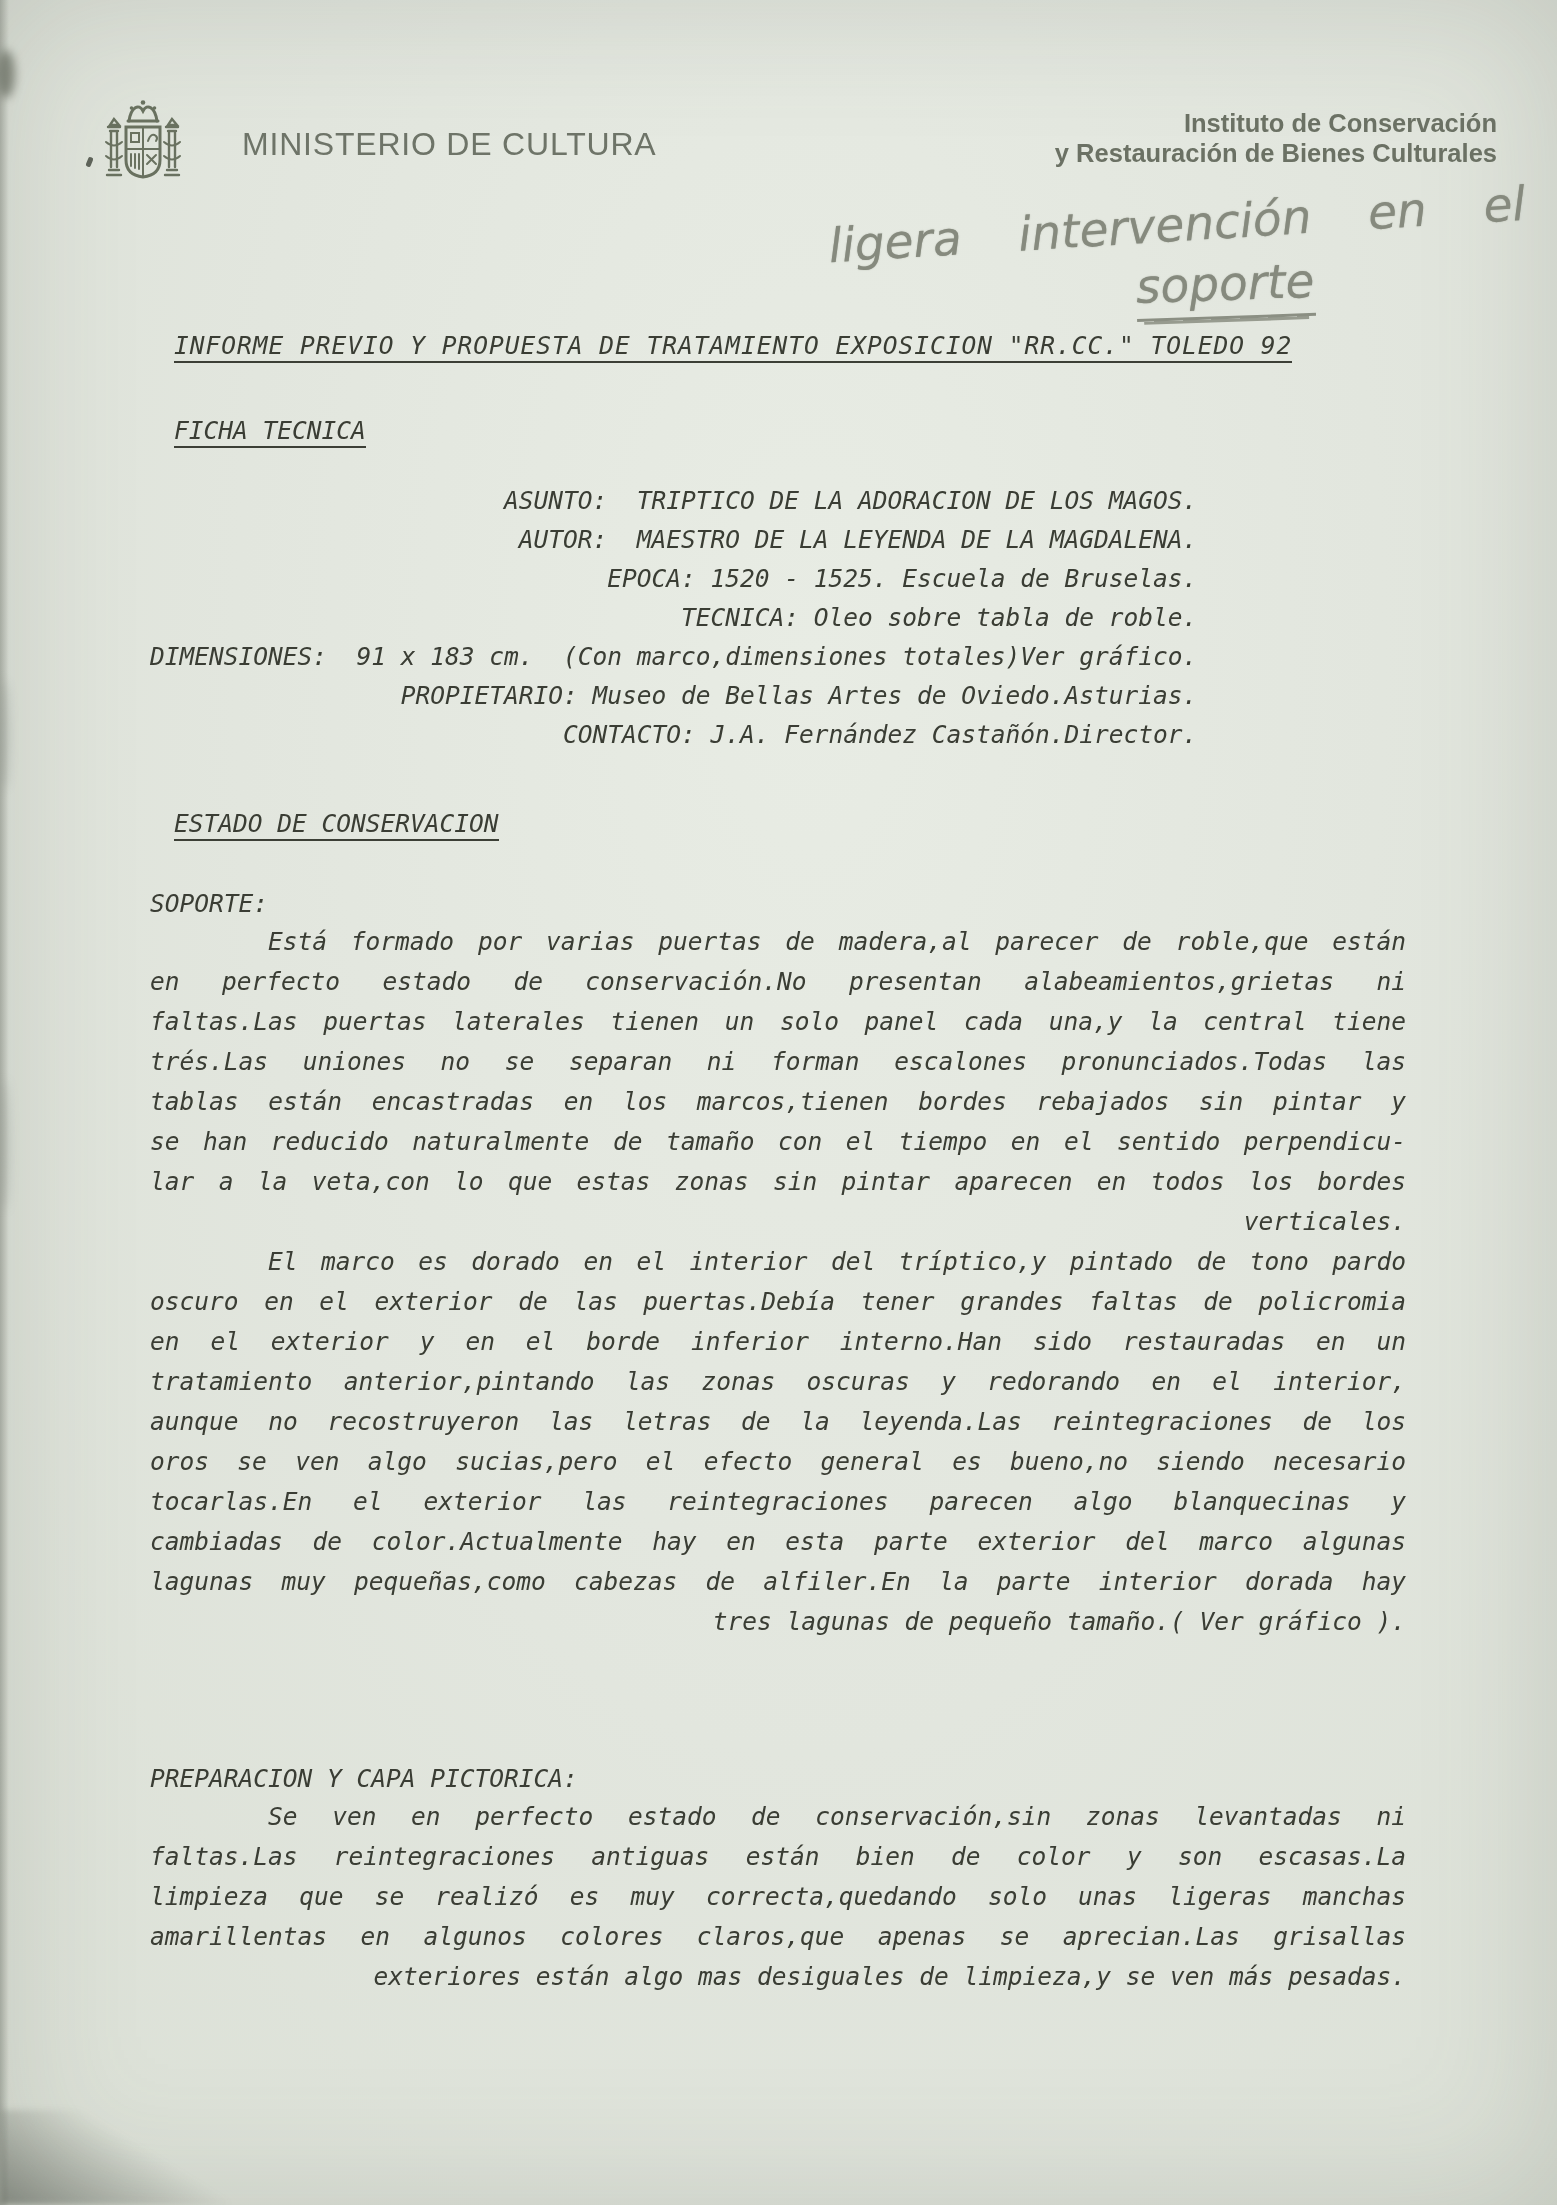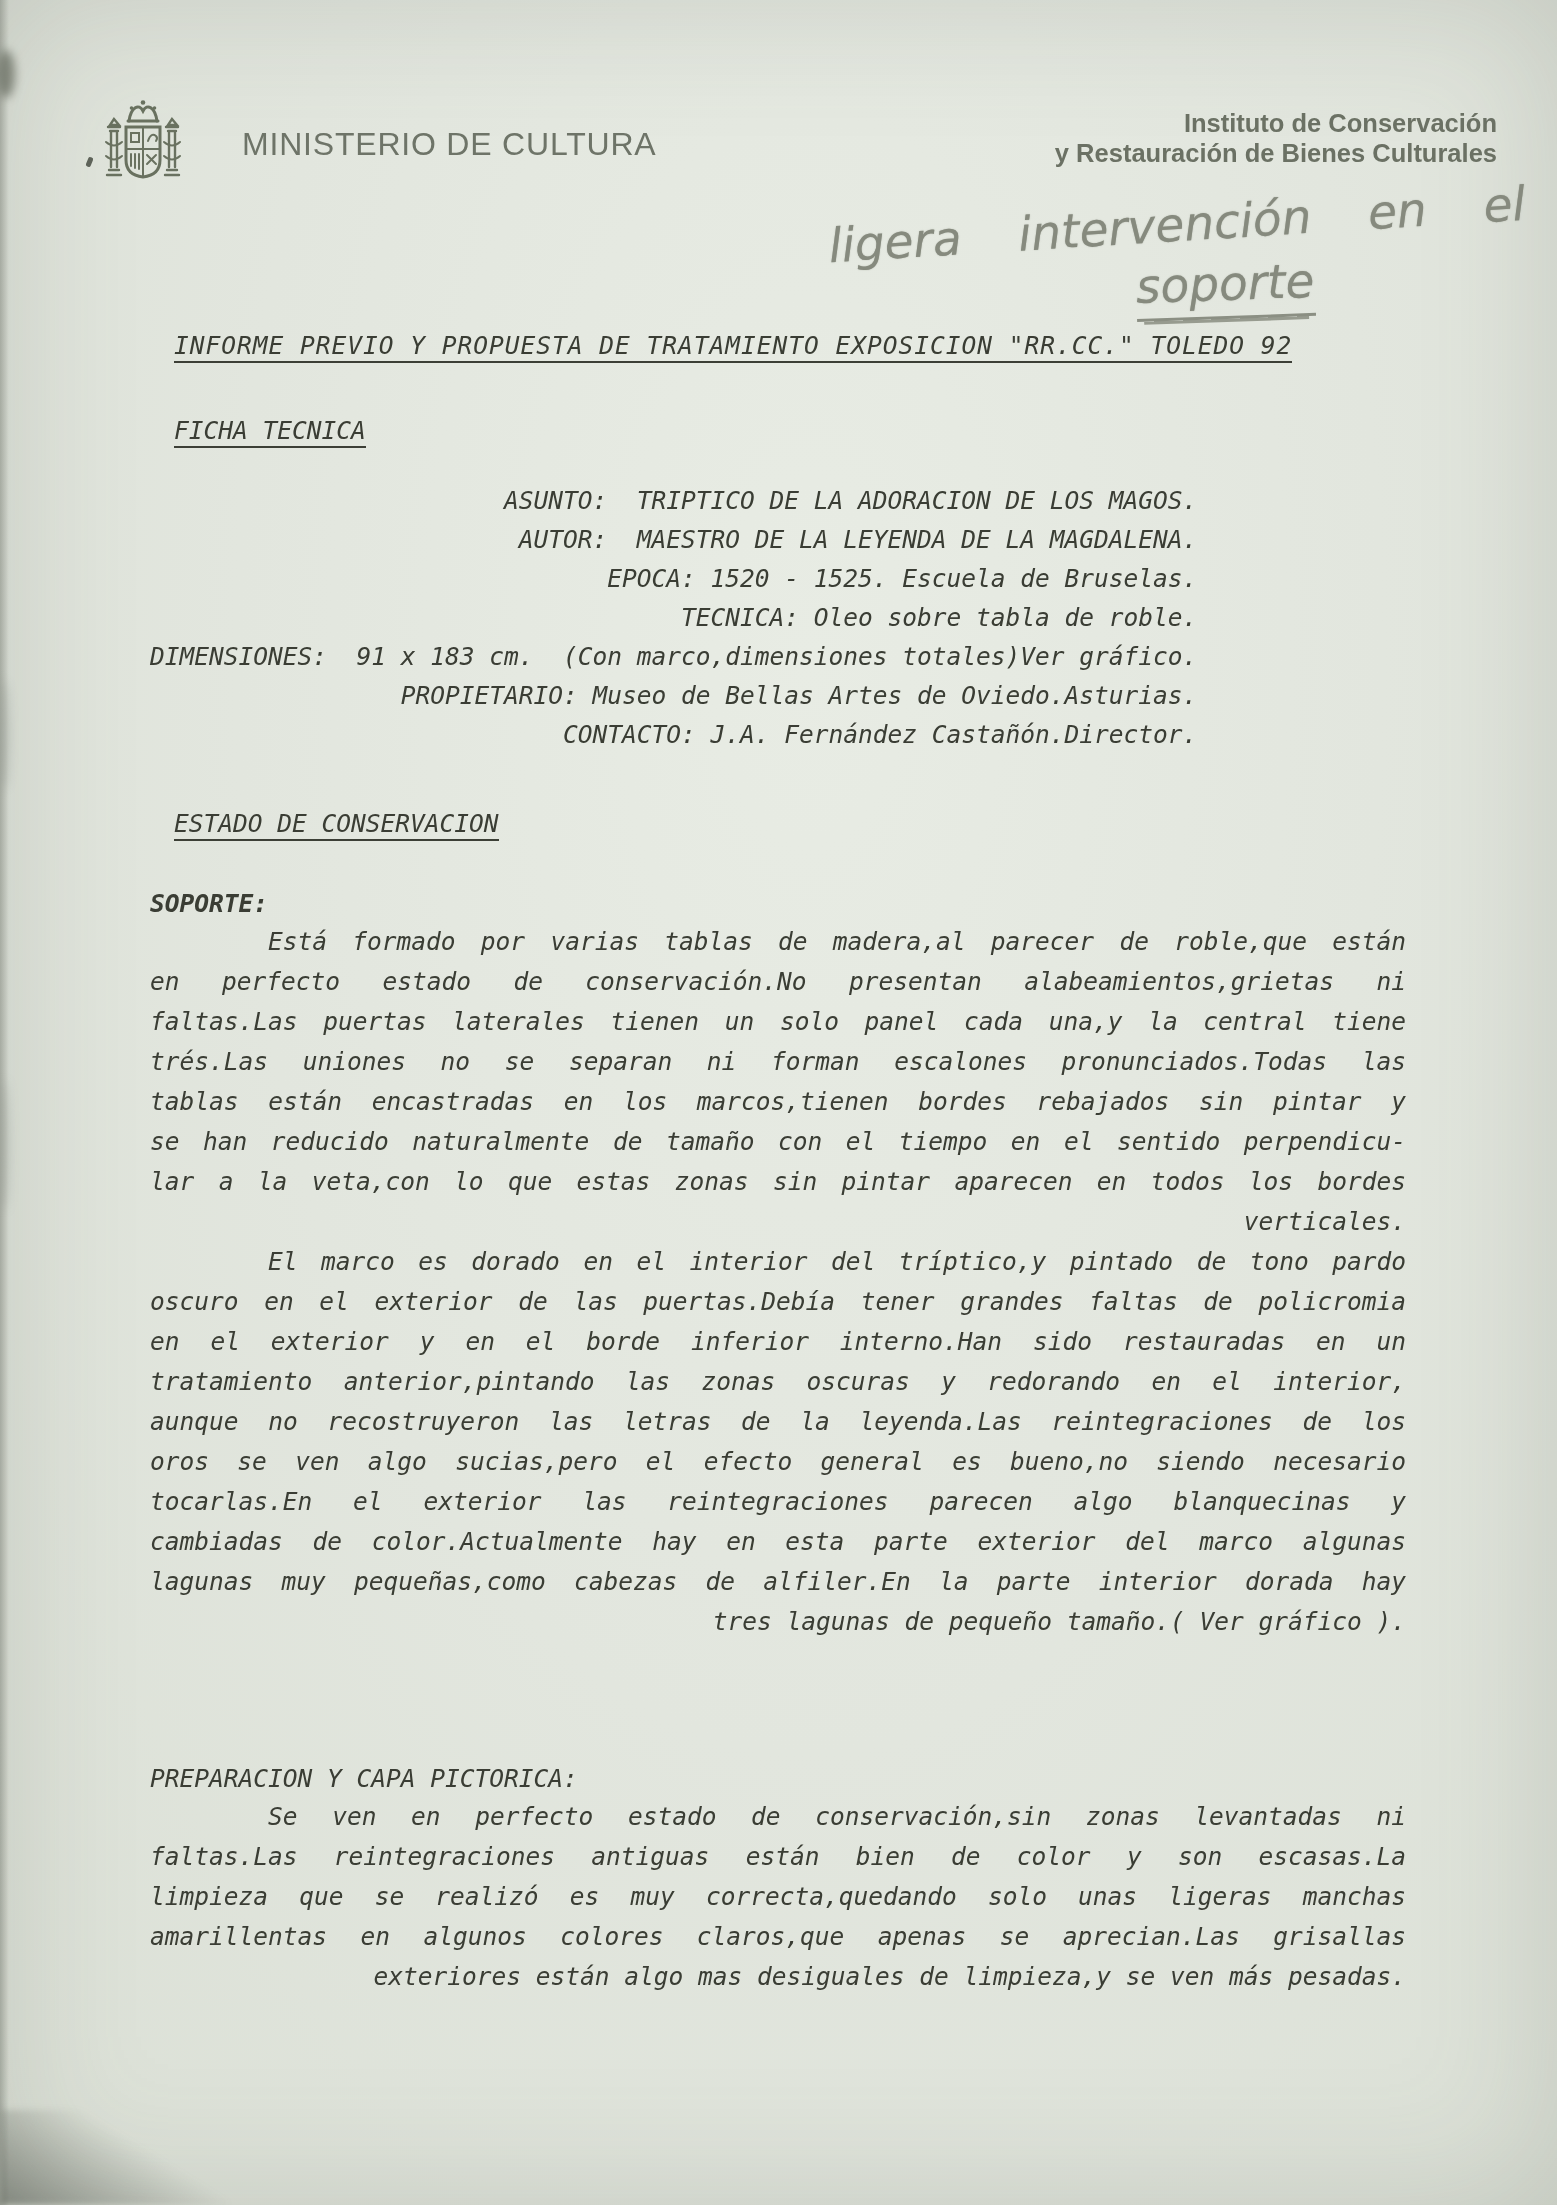--- a/index.html
+++ b/index.html
@@ -56,21 +56,21 @@
          box-shadow:0 10px 0 -7px #979b8f; }
 
   
   .tw { font-family:"DejaVu Sans Mono", monospace; font-style:italic;
         color:#3a3d34; font-size:24.5px; }
   .uline { display:inline-block; border-bottom:2.5px solid #3c3f36; padding-bottom:1px;margin-left:24px; }
   .title { position:absolute; left:150px; top:331px; letter-spacing:1px; }
   .ficha-h   { position:absolute; left:150px; top:416px; }
   .ficha-lines { position:absolute; left:150px; top:481px; line-height:39px; }
   .estado-h  { position:absolute; left:150px; top:809px; }
-  .soporte-l { position:absolute; left:150px; top:889px;font-weight:bold; }
+  .soporte-l { position:absolute; left:150px; top:889px; }
   .prep-l    { position:absolute; left:150px; top:1764px; }
   .para { position:absolute; left:150px; width:1256px; line-height:40px; }
   .p1 { top:922px; }
   .p2 { top:1242px; }
   .p3 { top:1797px; }
 
   .tline { white-space:pre; line-height:inherit;text-align:right; }
   .tline.j { white-space:normal; text-align:justify; text-align-last:justify; }
   .tline.ind { padding-left:118px; }
 </style>
@@ -145,21 +145,21 @@
       <div class="tline">CONTACTO: J.A. Fernández Castañón.Director.</div>
     </div>
 
   <div class="tw estado-h">
     <span class="uline">ESTADO DE CONSERVACION</span>
   </div>
 
   <div class="tw soporte-l">SOPORTE:</div>
 
   <div class="tw para p1">
-      <div class="tline j ind">Está formado por varias tablas de madera,al parecer de roble,que están</div>
+      <div class="tline j ind">Está formado por varias puertas de madera,al parecer de roble,que están</div>
       <div class="tline j">en perfecto estado de conservación.No presentan alabeamientos,grietas ni</div>
       <div class="tline j">faltas.Las puertas laterales tienen un solo panel cada una,y la central tiene</div>
       <div class="tline j">trés.Las uniones no se separan ni forman escalones pronunciados.Todas las</div>
       <div class="tline j">tablas están encastradas en los marcos,tienen bordes rebajados sin pintar y</div>
       <div class="tline j">se han reducido naturalmente de tamaño con el tiempo en el sentido perpendicu-</div>
       <div class="tline j">lar a la veta,con lo que estas zonas sin pintar aparecen en todos los bordes</div>
       <div class="tline">verticales.</div>
     </div>
 
   <div class="tw para p2">

